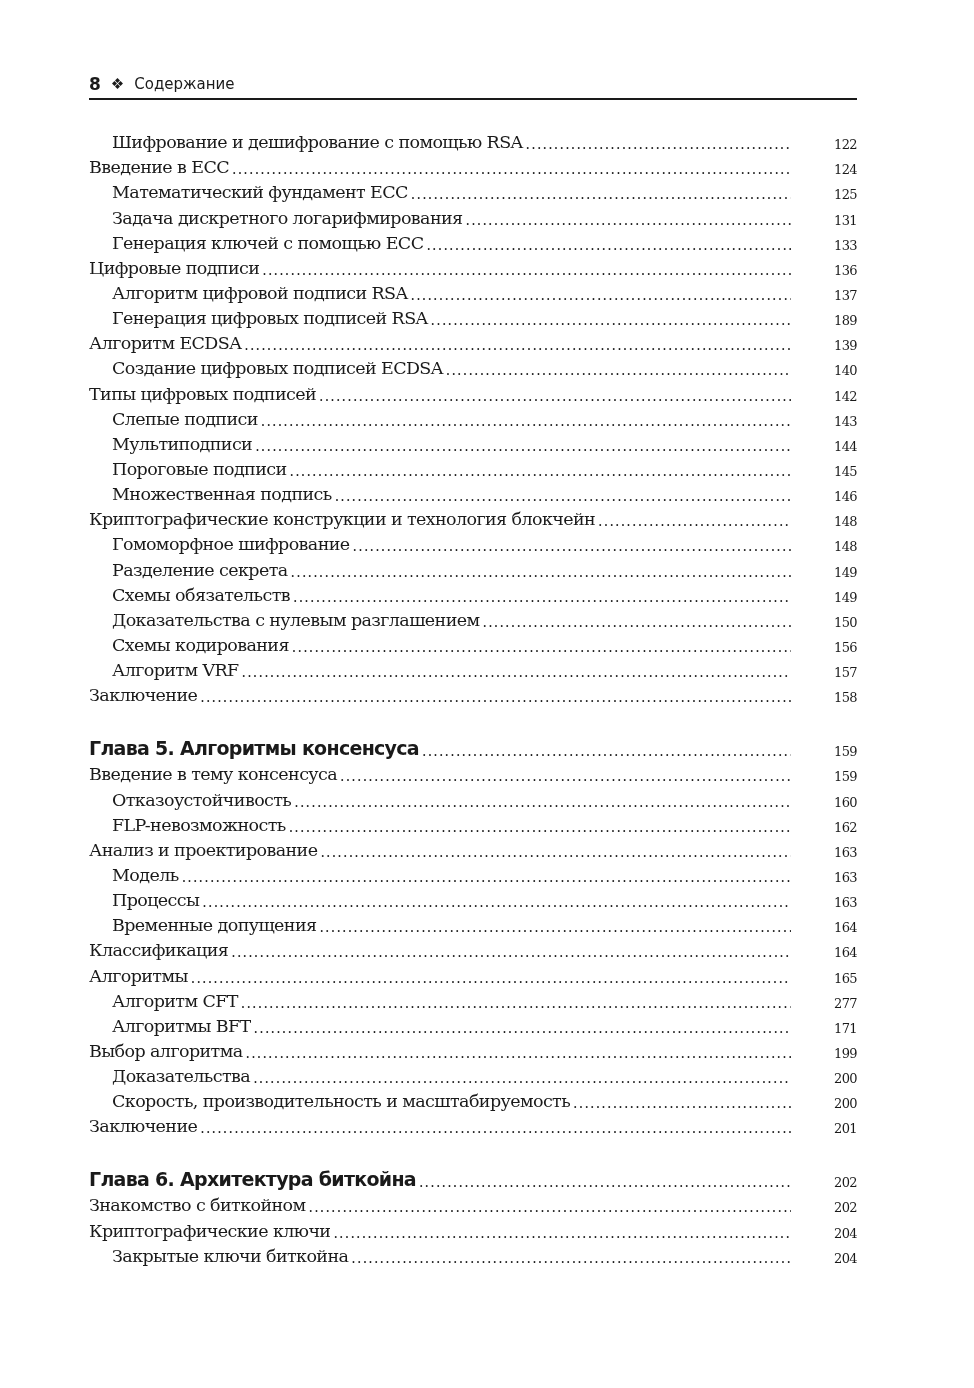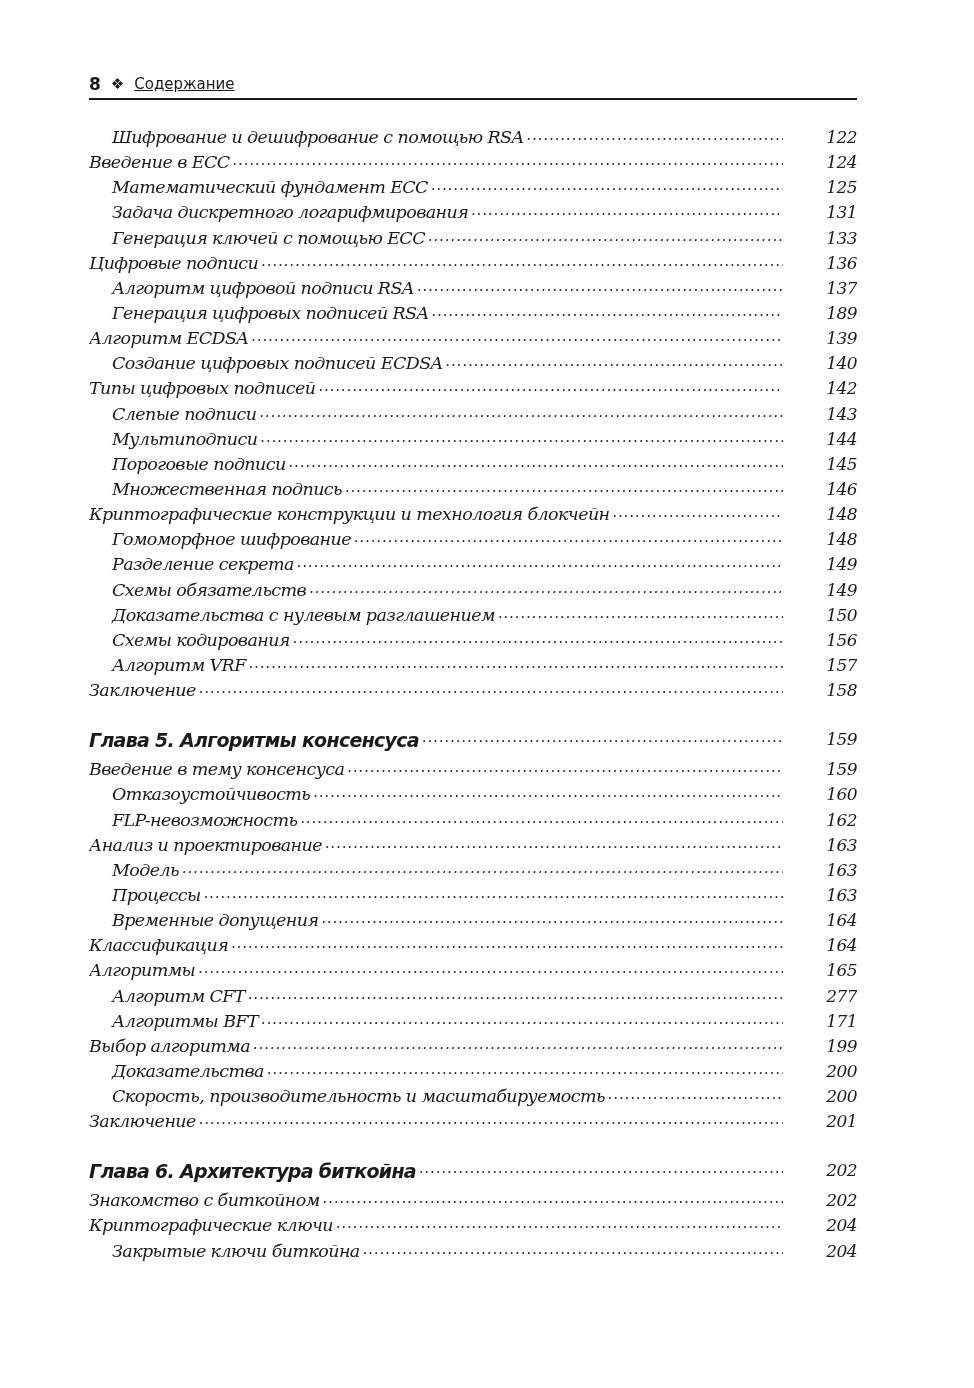--- a/index.html
+++ b/index.html
@@ -30,38 +30,36 @@
       font-size: 17px;
       margin-right: 10px;
     }
     .header-ornament {
       font-size: 15px;
       margin-right: 10px;
       line-height: 1;
     }
     .header-title {
       font-size: 15px;
-      text-decoration: underline;
     }
     .toc {
       position: absolute;
       left: 89px;
       top: 127px;
       width: 768px;
     }
     .toc-row {
       display: flex;
-      align-items: flex-start;
+      align-items: flex-end;
       height: 25.15px;
       font-family: "DejaVu Serif", serif;
       font-size: 17.5px;
       letter-spacing: -0.6px;
       white-space: nowrap;
       overflow: hidden;
-      font-style: italic;
     }
     .toc-row.level-2 {
       padding-left: 23px;
     }
     .toc-row.chapter {
       font-family: "DejaVu Sans", sans-serif;
       font-weight: bold;
       font-size: 19px;
       letter-spacing: -0.7px;
       height: 30px;
@@ -83,21 +81,21 @@
       letter-spacing: 1.2px;
       color: #1a1a1a;
     }
     .toc-leader::before {
       content: "................................................................................................................................................................................................................";
     }
     .toc-page {
       flex: 0 0 auto;
       font-family: "DejaVu Serif", serif;
       font-weight: normal;
-      font-size: 17px;
+      font-size: 13px;
       letter-spacing: -0.6px;
       margin-left: 40px;
     }
   </style>
 </head>
 <body>
 
 <div class="page-header">
   <span class="page-number">8</span>
   <span class="header-ornament">❖</span>

